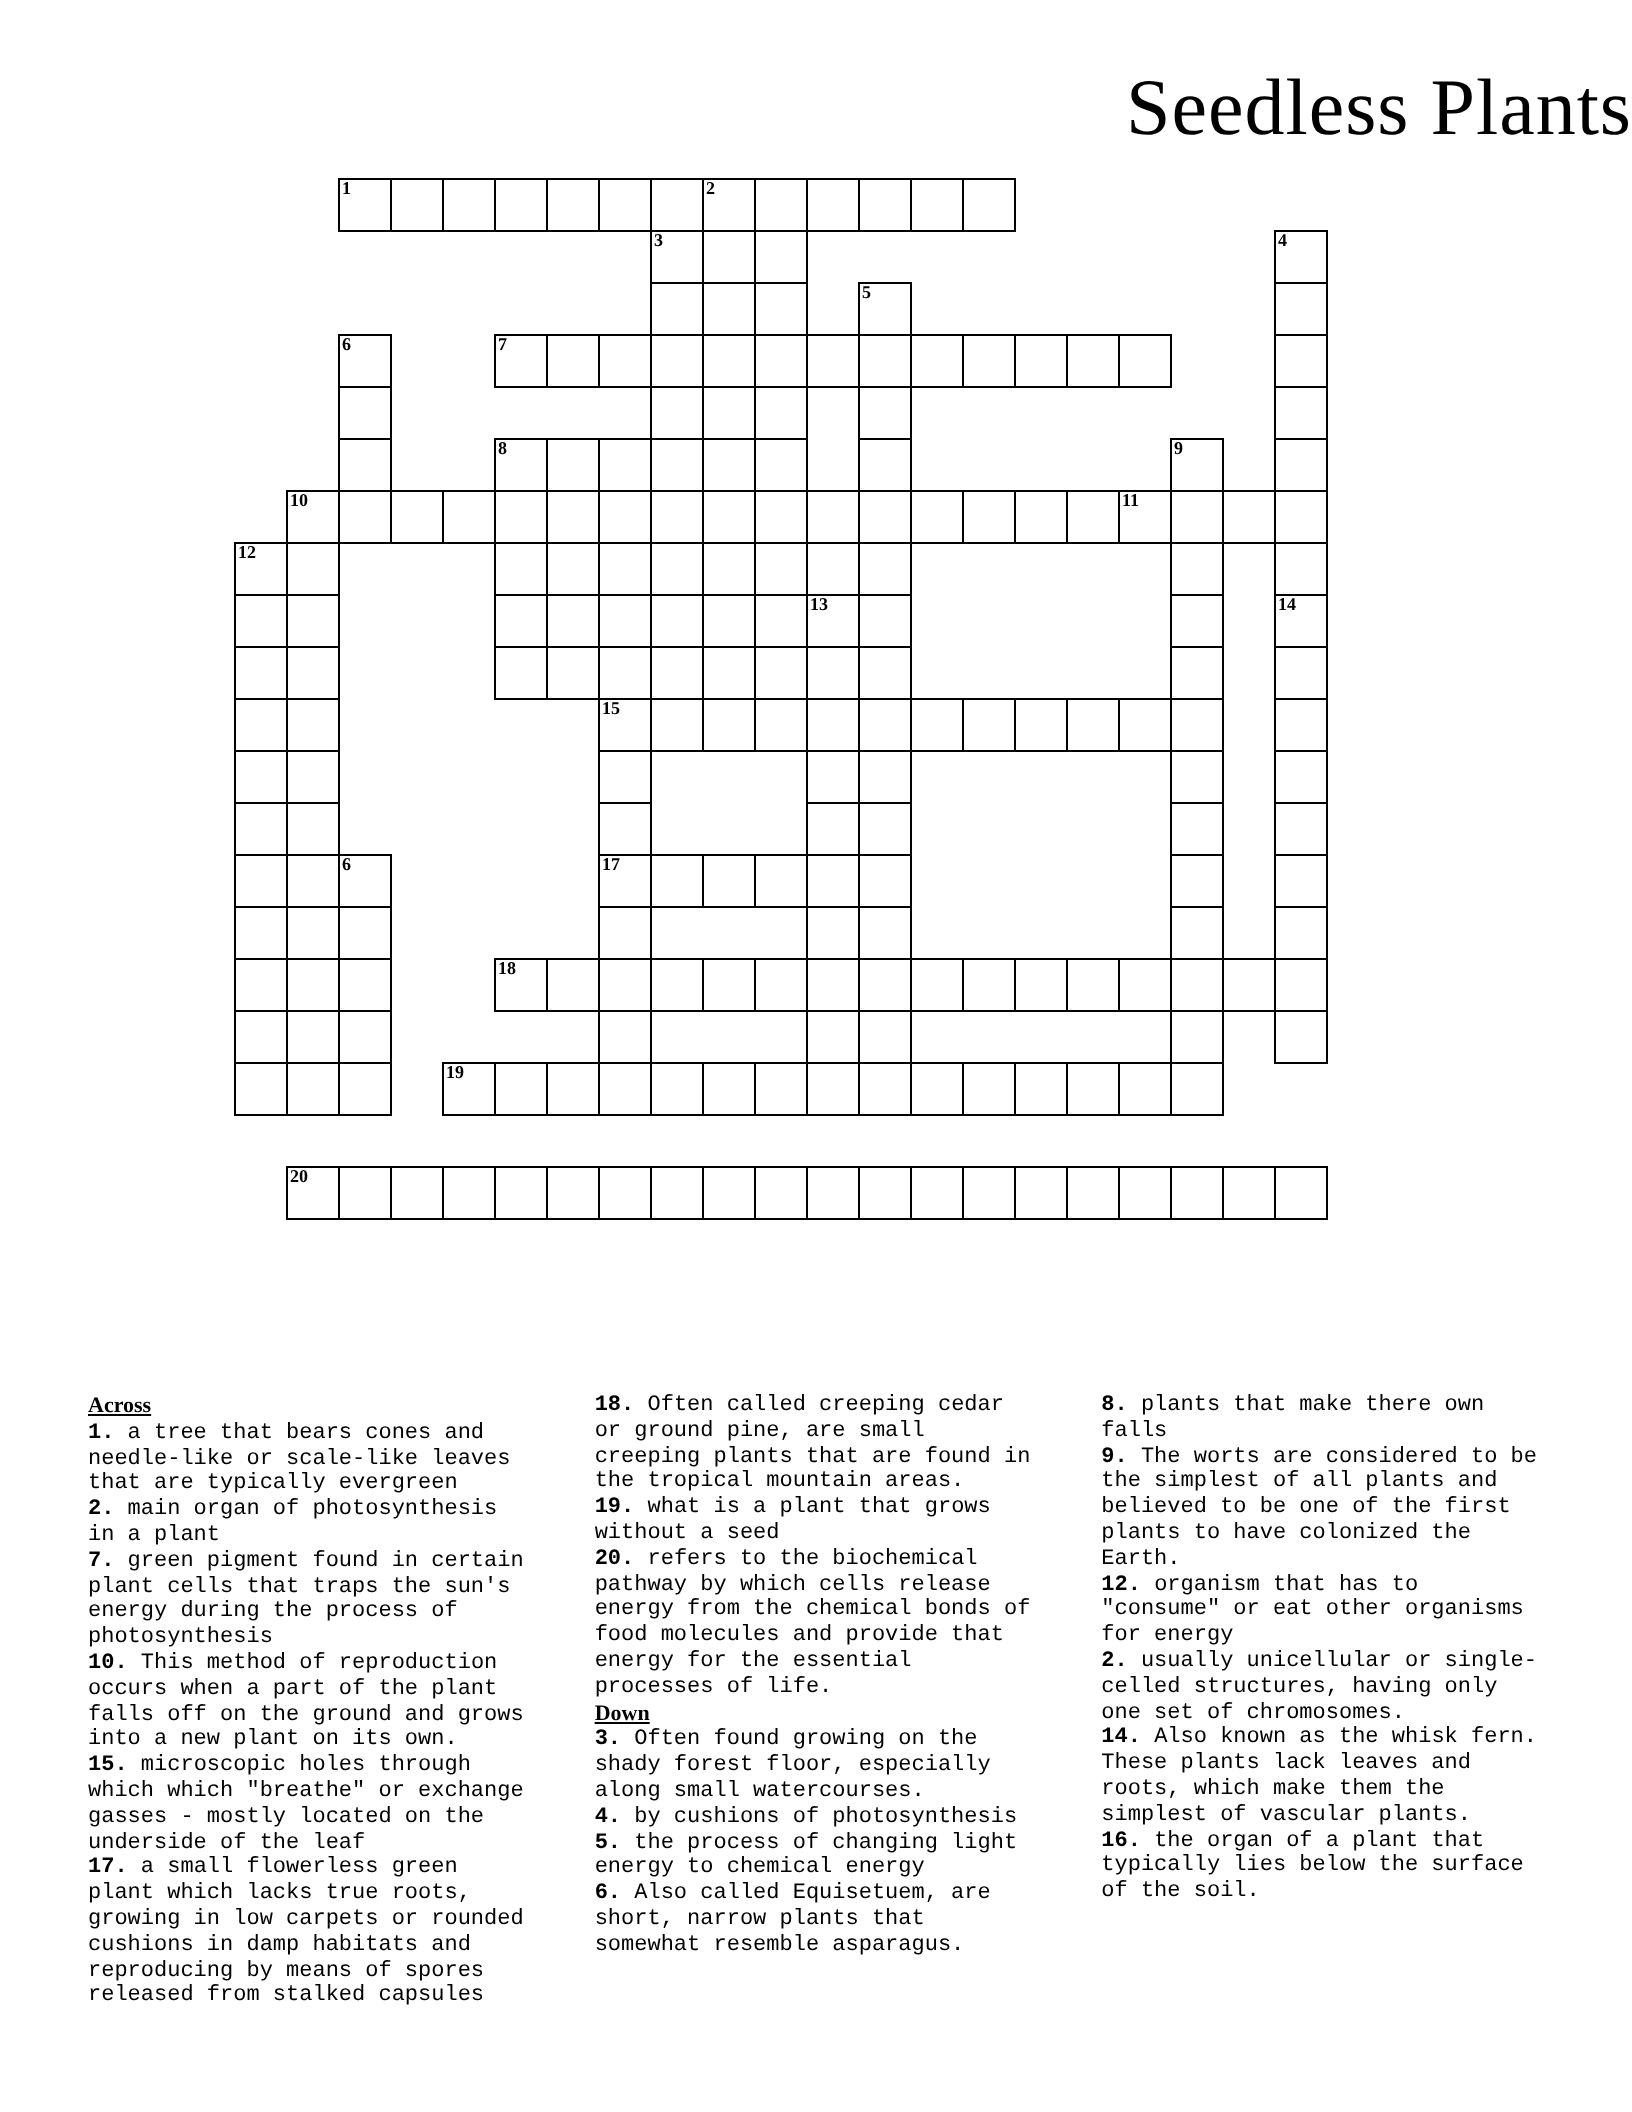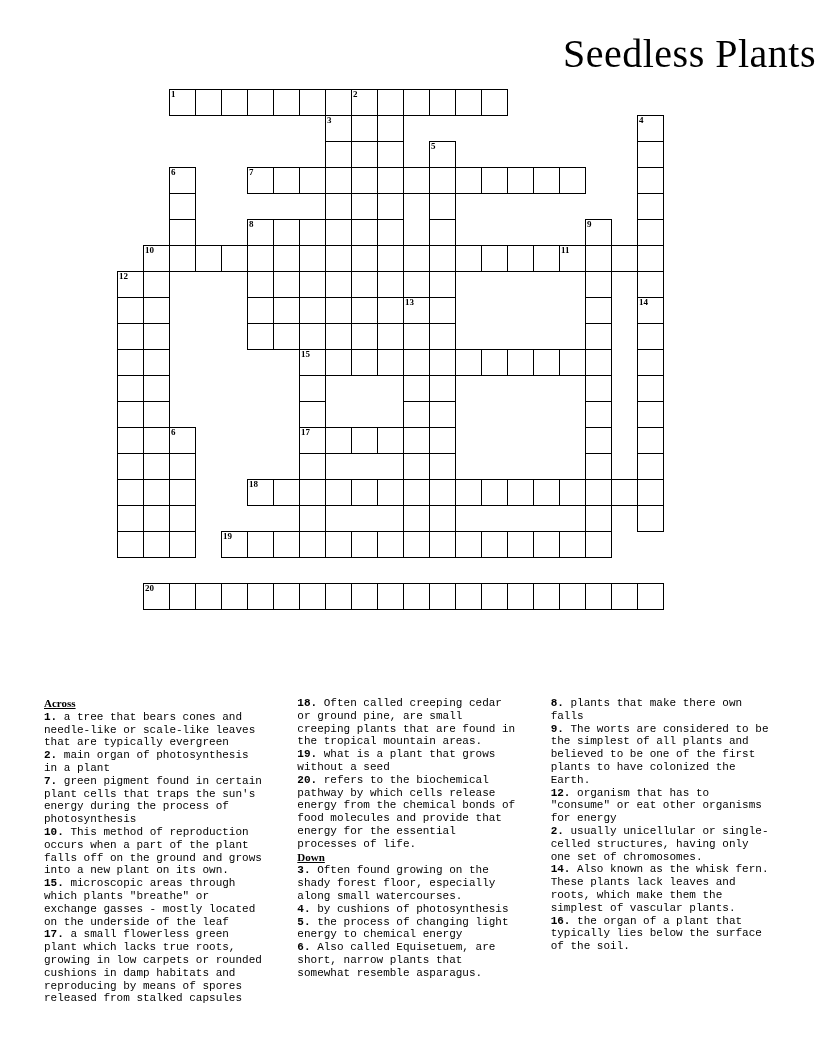--- a/index.html
+++ b/index.html
@@ -344,21 +344,21 @@
   </div>
 
 <div id="clues">
   <div class="clue-col">
     <span class="clue-heading">Across</span>
     <div id="col1">
         <p class="clue"><b>1.</b><span> a tree that bears cones and needle-like or scale-like leaves that are typically evergreen</span></p>
         <p class="clue"><b>2.</b><span> main organ of photosynthesis in a plant</span></p>
         <p class="clue"><b>7.</b><span> green pigment found in certain plant cells that traps the sun's energy during the process of photosynthesis</span></p>
         <p class="clue"><b>10.</b><span> This method of reproduction occurs when a part of the plant falls off on the ground and grows into a new plant on its own.</span></p>
-        <p class="clue"><b>15.</b><span> microscopic areas through which plants "breathe" or exchange gasses - mostly located on the underside of the leaf</span></p>
+        <p class="clue"><b>15.</b><span> microscopic holes through which which "breathe" or exchange gasses - mostly located on the underside of the leaf</span></p>
         <p class="clue"><b>17.</b><span> a small flowerless green plant which lacks true roots, growing in low carpets or rounded cushions in damp habitats and reproducing by means of spores released from stalked capsules</span></p>
       </div>
   </div>
   <div class="clue-col">
     <div id="col2a">
         <p class="clue"><b>18.</b><span> Often called creeping cedar or ground pine, are small creeping plants that are found in the tropical mountain areas.</span></p>
         <p class="clue"><b>19.</b><span> what is a plant that grows without a seed</span></p>
         <p class="clue"><b>20.</b><span> refers to the biochemical pathway by which cells release energy from the chemical bonds of food molecules and provide that energy for the essential processes of life.</span></p>
       </div>
     <span class="clue-heading">Down</span>

